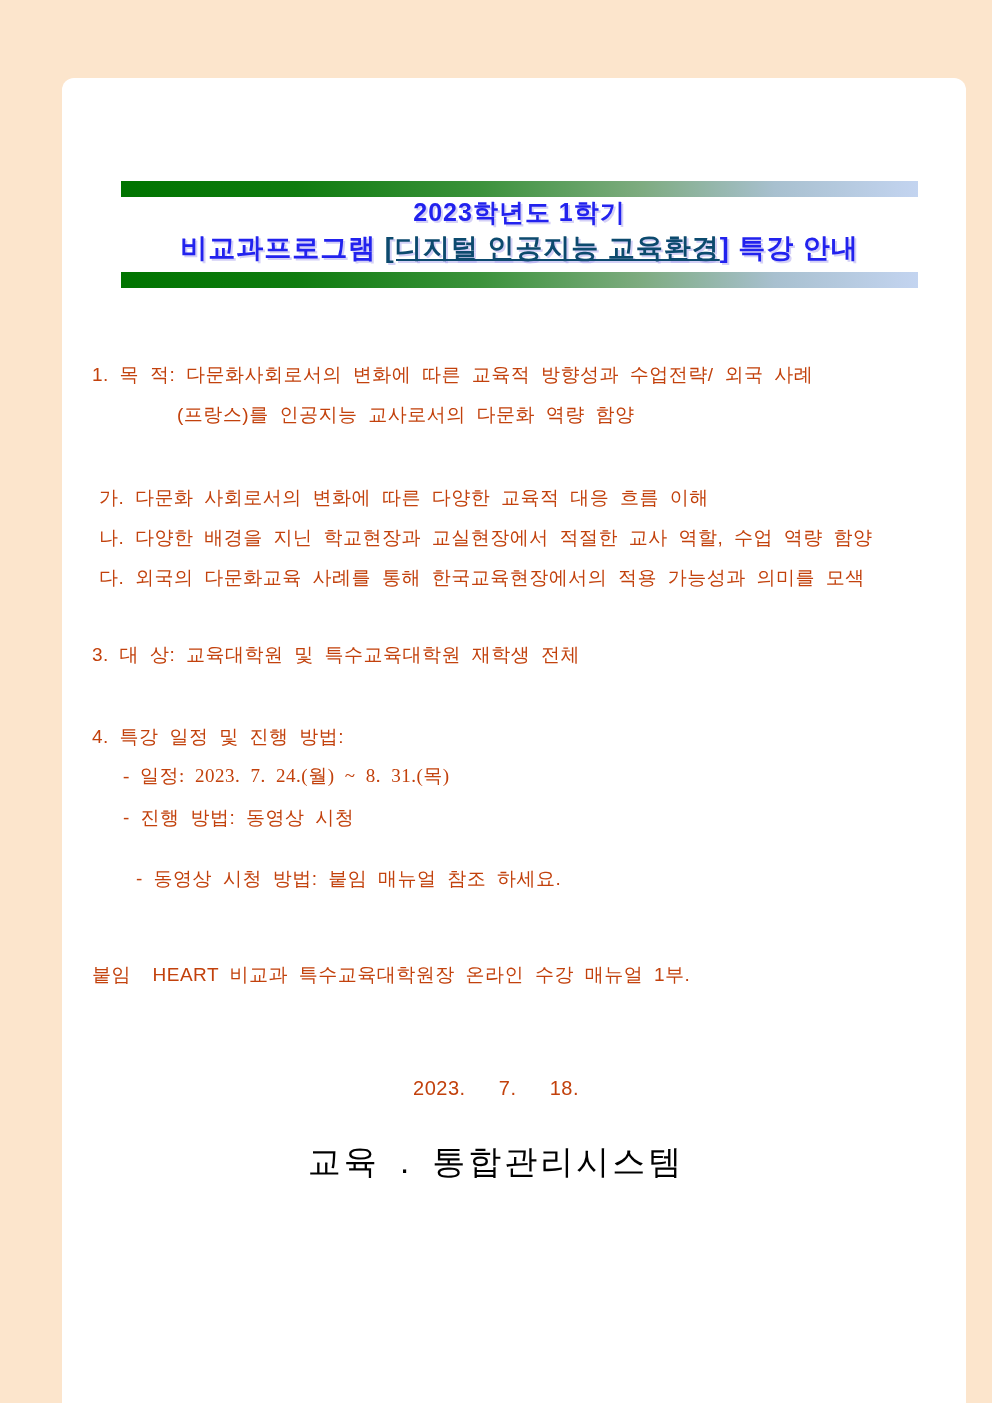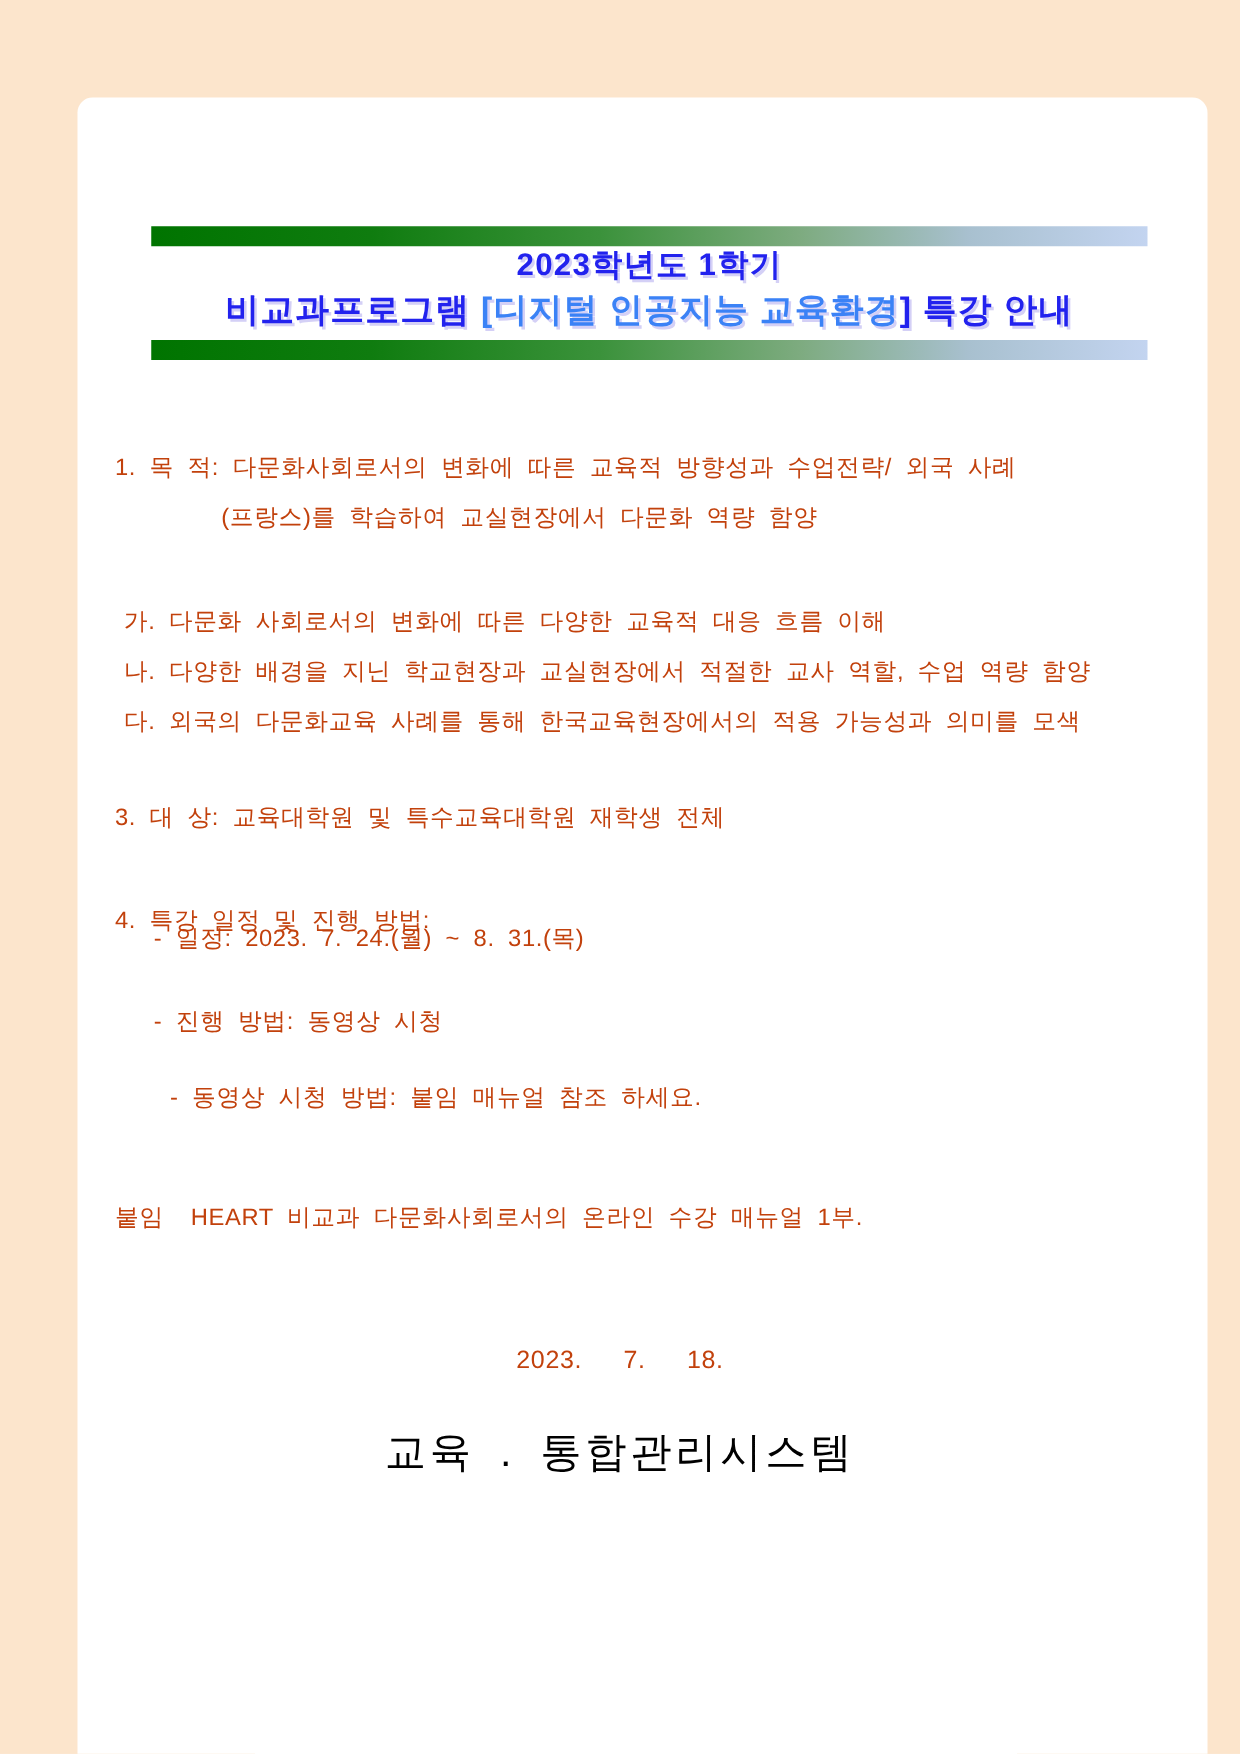--- a/index.html
+++ b/index.html
@@ -23,21 +23,21 @@
   .bar.top { top: 103px; }
   .bar.bottom { top: 194px; }
   .title-line {
     left: 59px; width: 797px; text-align: center;
     font-weight: bold; color: #2222ee;
     text-shadow: 2px 2px 0 rgba(160,150,235,0.45);
     white-space: pre;
   }
   .title1 { top: 119px; font-size: 25px; line-height: 30px; letter-spacing: 1px; }
   .title2 { top: 153px; font-size: 27px; line-height: 34px; letter-spacing: 1px; }
-  .title2 .red { color: #3b82f6; }
+  .title2 .red { color: #0c4a6e; text-decoration: underline; }
   .line {
     color: #c2410c; font-size: 19px; line-height: 24px;
     white-space: pre; word-spacing: 5px; letter-spacing: 0.5px;
   }
   .centered { left: 0; width: 868px; text-align: center; }
   .date-line { top: 998px; font-size: 20px; }
   .signature-line {
     top: 1062px; font-size: 33px; letter-spacing: 3px;
     color: #000000; white-space: pre; word-spacing: 8px;
   }
@@ -51,38 +51,38 @@
     <div class="abs bar top"></div>
 
     <div class="abs title-line title1">2023학년도 1학기</div>
 
     <div class="abs title-line title2"><span>비교과프로그램 </span><span class="red">[디지털 인공지능 교육환경</span><span>] 특강 안내</span></div>
 
     <div class="abs bar bottom"></div>
 
     <div class="abs line" style="left:30px; top:285px;">1. 목 적: 다문화사회로서의 변화에 따른 교육적 방향성과 수업전략/ 외국 사례</div>
 
-    <div class="abs line" style="left:115px; top:325px;">(프랑스)를 학습하여 교실현장에서 다문화 역량 함양</div>
+    <div class="abs line" style="left:115px; top:325px;">(프랑스)를 인공지능 교사로서의 다문화 역량 함양</div>
 
     <div class="abs line" style="left:37px; top:408px;">가. 다문화 사회로서의 변화에 따른 다양한 교육적 대응 흐름 이해</div>
 
     <div class="abs line" style="left:37px; top:488px;">다. 외국의 다문화교육 사례를 통해 한국교육현장에서의 적용 가능성과 의미를 모색</div>
 
     <div class="abs line" style="left:37px; top:448px;">나. 다양한 배경을 지닌 학교현장과 교실현장에서 적절한 교사 역할, 수업 역량 함양</div>
 
     <div class="abs line" style="left:30px; top:565px;">3. 대 상: 교육대학원 및 특수교육대학원 재학생 전체</div>
 
     <div class="abs line" style="left:30px; top:647px;">4. 특강 일정 및 진행 방법:</div>
 
-    <div class="abs line" style="left:61px; top:662px;">- 일정: 2023. 7. 24.(월) ~ 8. 31.(목)</div>
+    <div class="abs line" style="left:61px; top:686px;font-family:Liberation Serif, serif;">- 일정: 2023. 7. 24.(월) ~ 8. 31.(목)</div>
 
     <div class="abs line" style="left:61px; top:728px;">- 진행 방법: 동영상 시청</div>
 
     <div class="abs line" style="left:74px; top:769px;margin-top:20px;">- 동영상 시청 방법: 붙임 매뉴얼 참조 하세요.</div>
 
-    <div class="abs line" style="left:30px; top:885px;">붙임  HEART 비교과 다문화사회로서의 온라인 수강 매뉴얼 1부.</div>
+    <div class="abs line" style="left:30px; top:885px;">붙임  HEART 비교과 특수교육대학원장 온라인 수강 매뉴얼 1부.</div>
 
     <div class="abs line centered date-line">2023.   7.   18.</div>
 
     <div class="abs centered signature-line">교육 . 통합관리시스템</div>
 
   </div>
 </div>
 
 </body></html>

